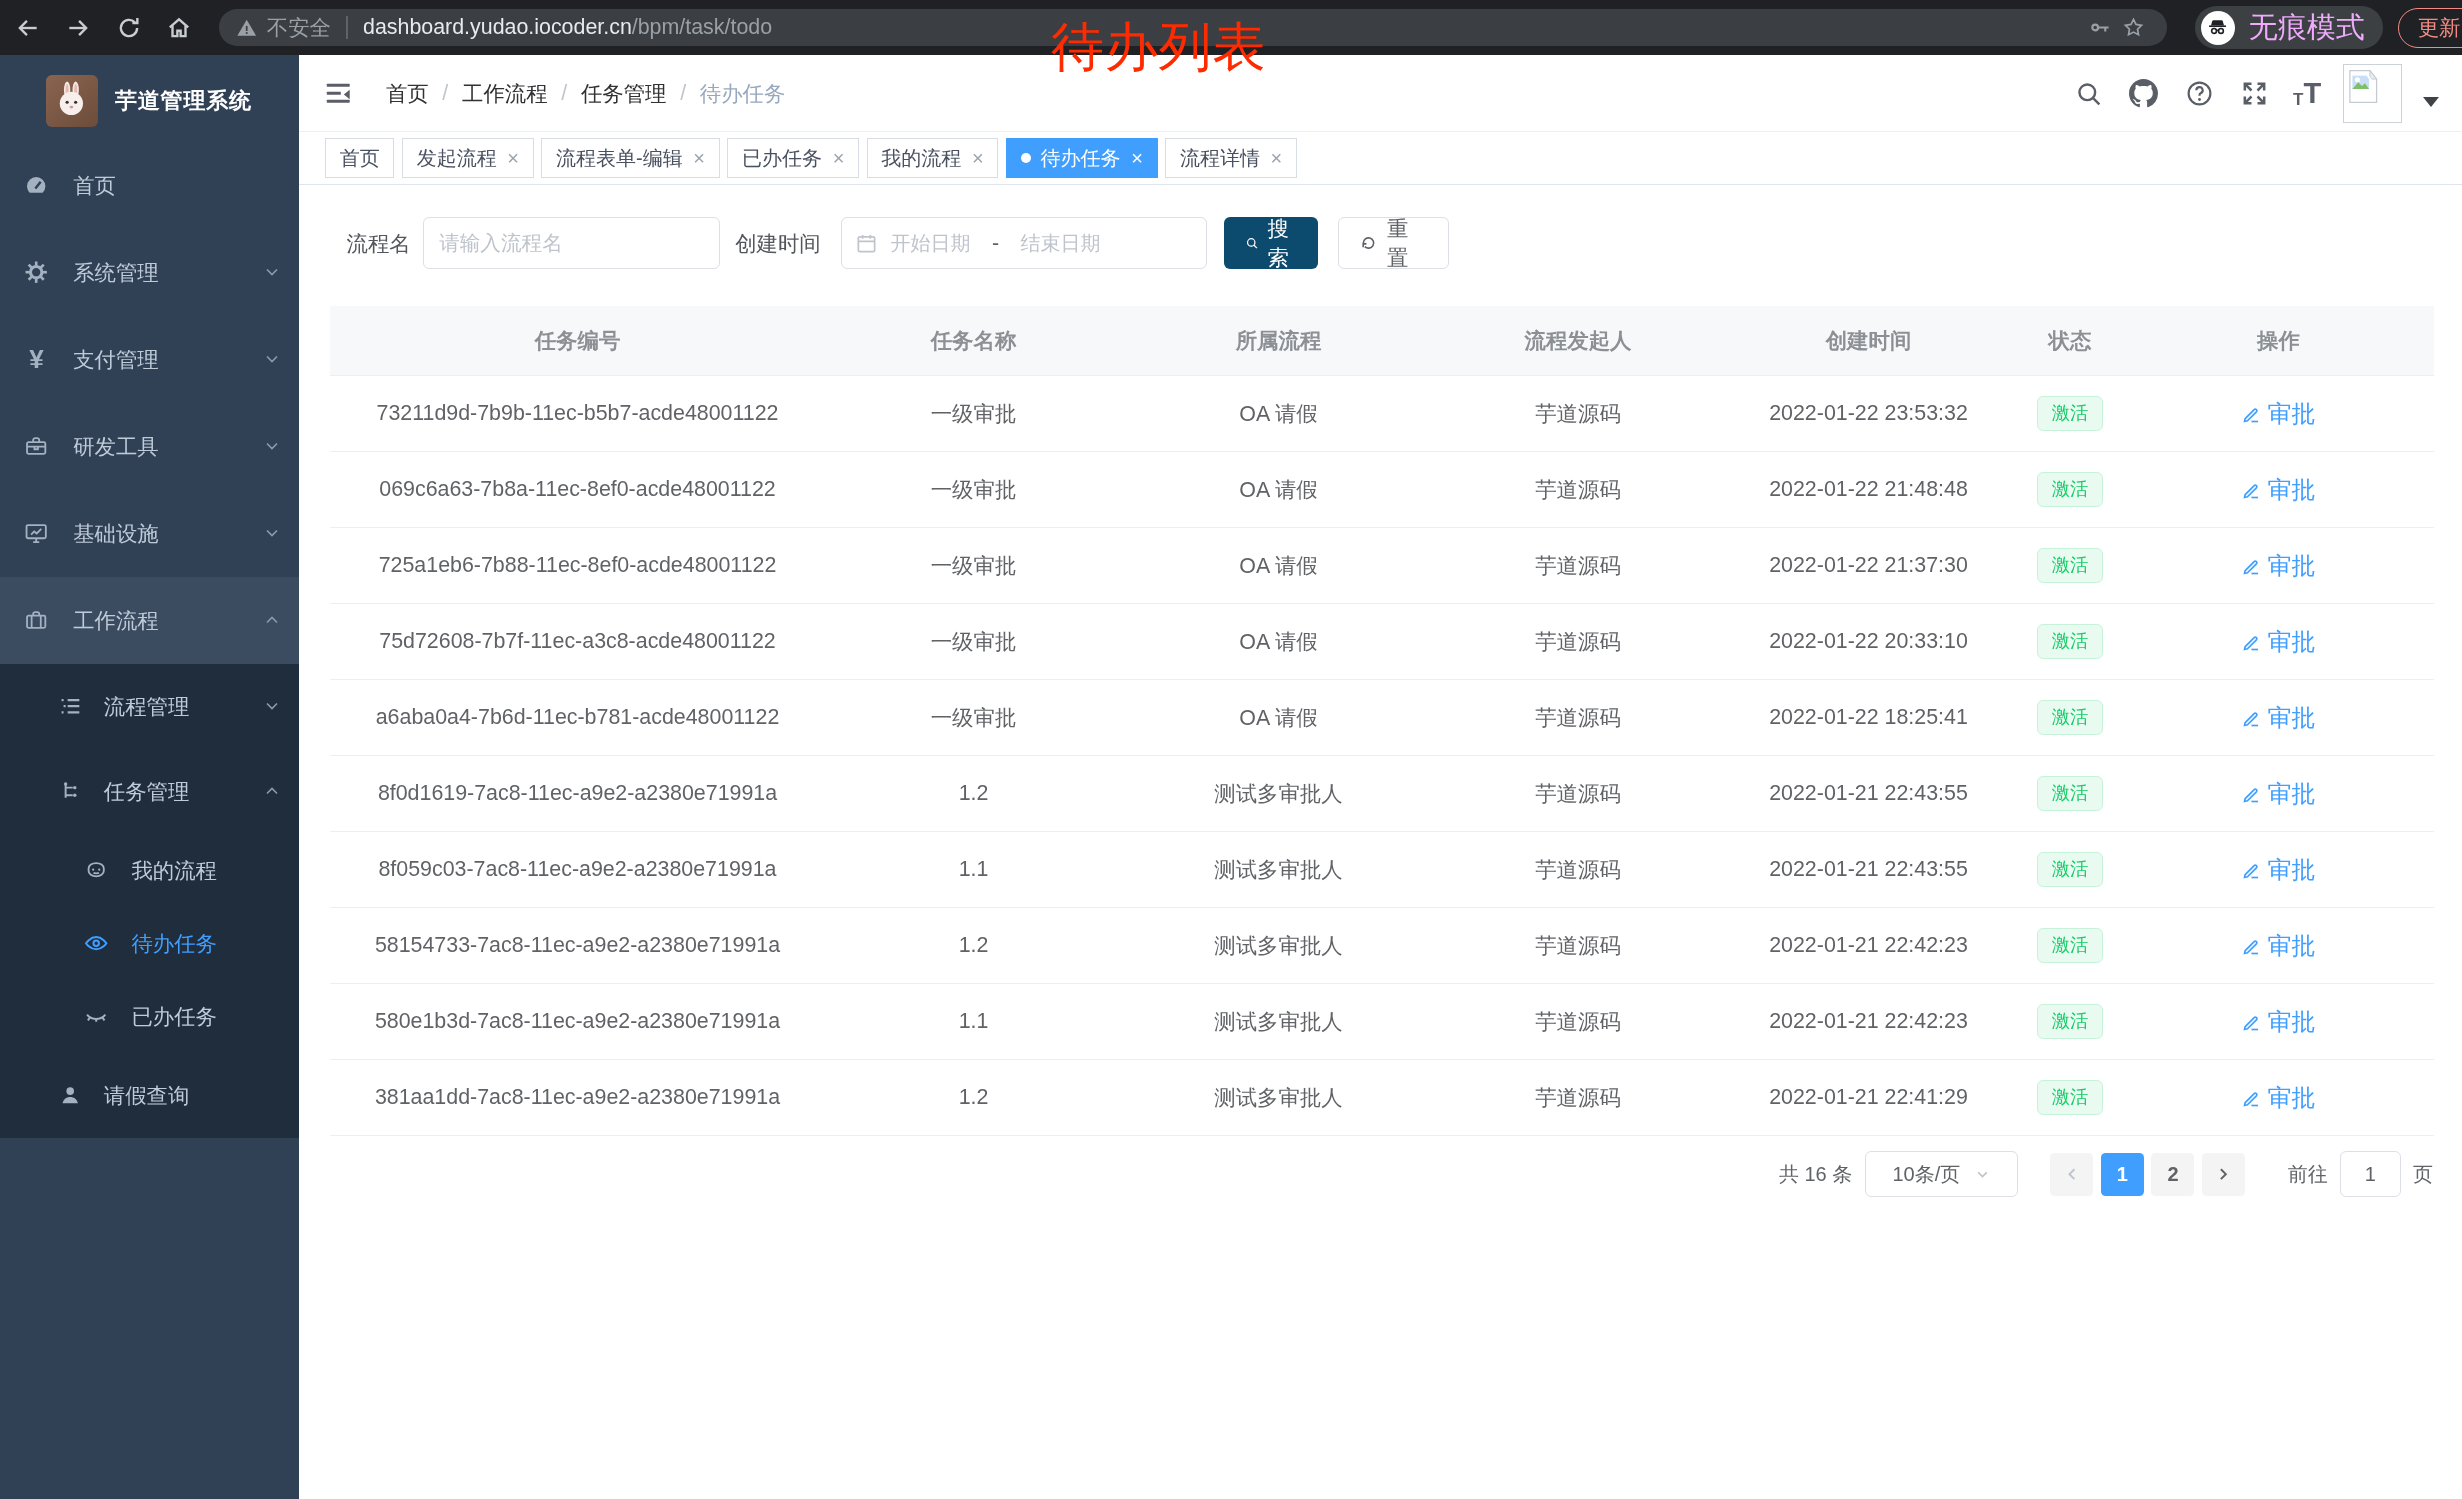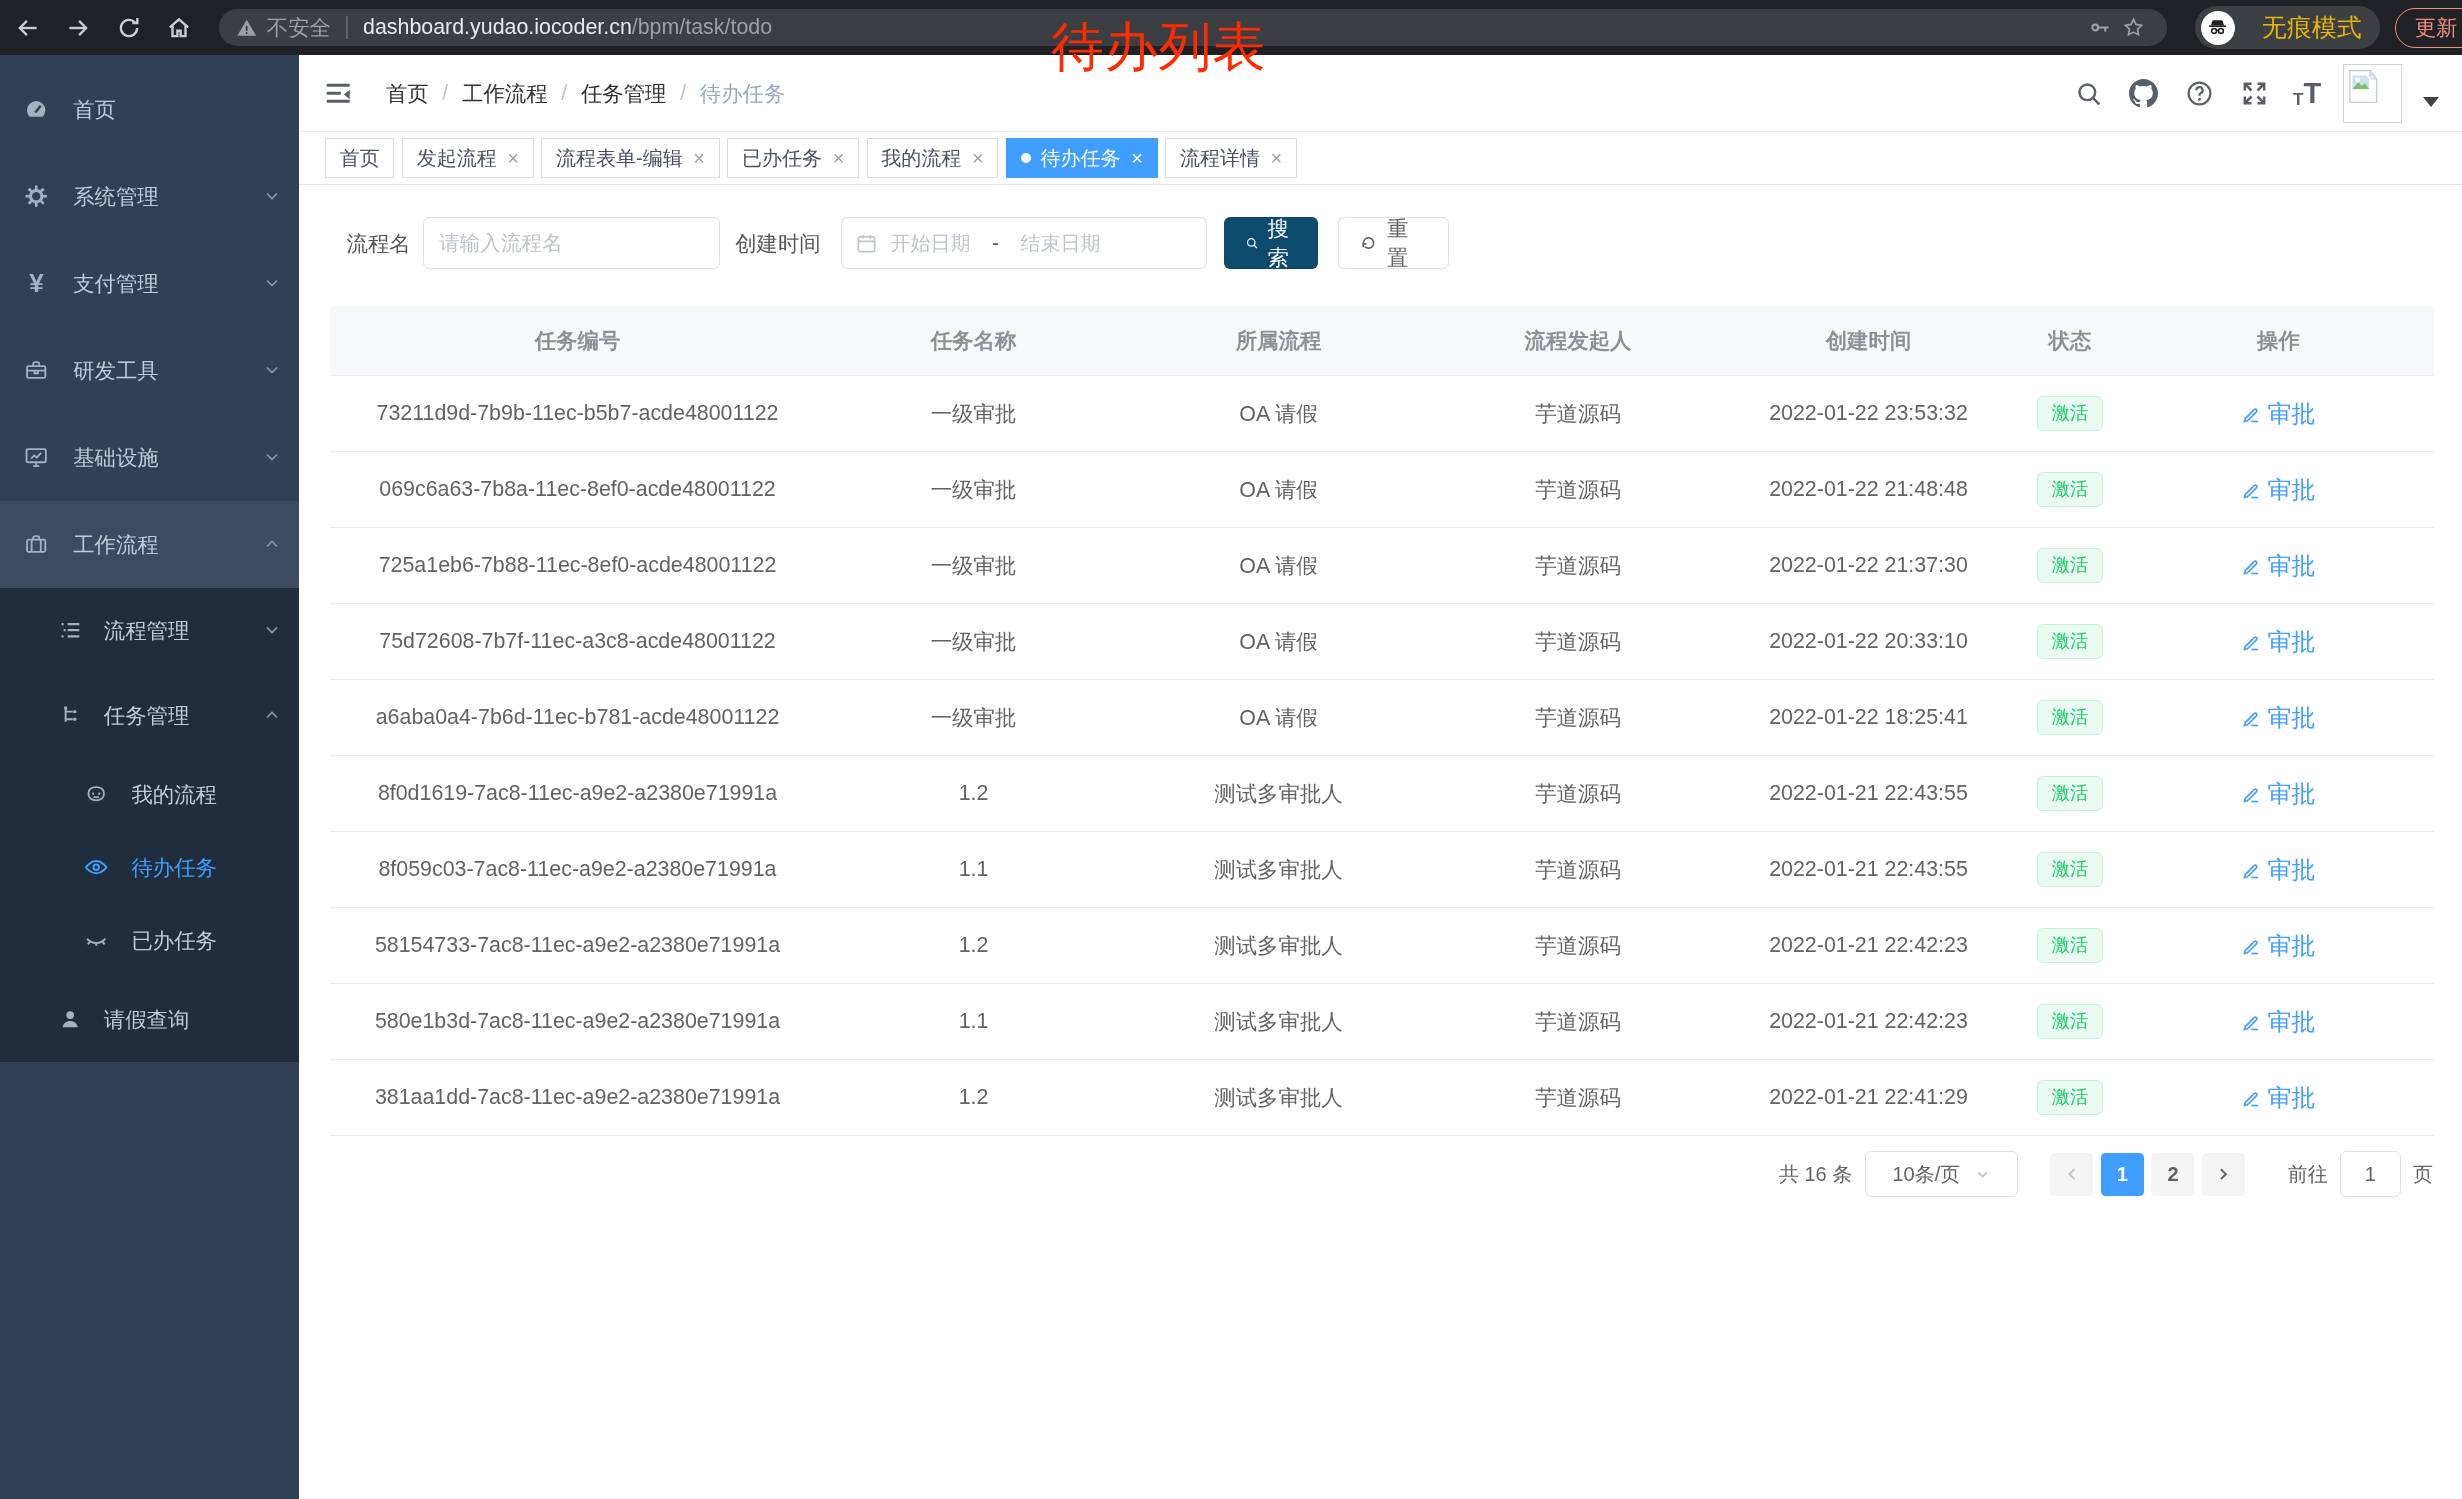--- a/index.html
+++ b/index.html
@@ -26,21 +26,21 @@
   .omnibox .warn-icon svg{ width:21.4px; height:21.4px; }
   .omnibox .sec-label{ margin-left:9.2px; }
   .omnibox .divider{ width:1.5px; height:23px; background:#5f6368; margin:0 15.3px; }
   .url-host{ color:#e8eaed; }
   .url-path{ color:#9aa0a6; }
   .omni-spacer{ flex:1; }
   .omni-icon{ width:34px; height:34px; display:flex; align-items:center; justify-content:center; color:#9aa0a6;}
   .omni-icon svg{ width:23px; height:23px; }
   .incognito-badge{
     margin-left:27.5px; height:43px; border-radius:21.4px; background:#3c4043; flex:none;
-    display:flex; align-items:center; gap:27px; padding:0 18.3px 0 6.1px; color:#eab308; font-size:25px;
+    display:flex; align-items:center; gap:14px; padding:0 18.3px 0 6.1px; color:#f0abfc; font-size:29px;
   }
   .incog-circle{ width:34px; height:34px; background:#fff; border-radius:50%; display:flex; align-items:center; justify-content:center;}
   .incog-circle svg{ width:23px; height:23px; }
   .update-pill{
     margin-left:15.3px; height:40px; border:1.5px solid #f28b82; border-radius:20px; flex:none;
     display:flex; align-items:center; gap:12.2px; padding:0 12.2px 0 18.3px; color:#f28b82; font-size:21.4px;
   }
   .dots-v{ display:flex; flex-direction:column; gap:3.8px; }
   .dots-v i{ width:4.6px; height:4.6px; border-radius:50%; background:#f28b82; }
 
@@ -226,20 +226,35 @@
         <i></i>
         <i></i>
         <i></i>
       </span>
   </div>
 </div>
 
 <div class="annotation">待办列表</div>
 
 <aside class="sidebar">
+  <div class="logo-row">
+    <span class="logo-avatar">
+      <svg viewBox="0 0 36 36">
+          <ellipse cx="14" cy="9" rx="2.6" ry="7" fill="#f3e9e4"></ellipse>
+          <ellipse cx="21" cy="9" rx="2.6" ry="7" fill="#f3e9e4"></ellipse>
+          <ellipse cx="14" cy="9" rx="1.2" ry="5" fill="#e8b8b4"></ellipse>
+          <ellipse cx="21" cy="9" rx="1.2" ry="5" fill="#e8b8b4"></ellipse>
+          <circle cx="17.5" cy="20" r="9.5" fill="#f6efeb"></circle>
+          <circle cx="14" cy="19" r="1.3" fill="#3a2e28"></circle>
+          <circle cx="21" cy="19" r="1.3" fill="#3a2e28"></circle>
+          <ellipse cx="17.5" cy="23" rx="1.6" ry="1.1" fill="#caa09a"></ellipse>
+        </svg>
+    </span>
+    <span class="logo-title">芋道管理系统</span>
+  </div>
 
   <nav class="menu">
     <div class="m-item">
       <span class="mi-icon">
         <svg viewBox="0 0 24 24" fill="currentColor">
             <path d="M12 4a9 9 0 0 0-9 9c0 2.5 1 4.8 2.7 6.4h12.6A9 9 0 0 0 21 13a9 9 0 0 0-9-9z"></path>
             <path d="M11.2 15.2l5.2-6.7" stroke="#304156" stroke-width="2.4"></path>
           </svg>
       </span>
       <span>首页</span>

